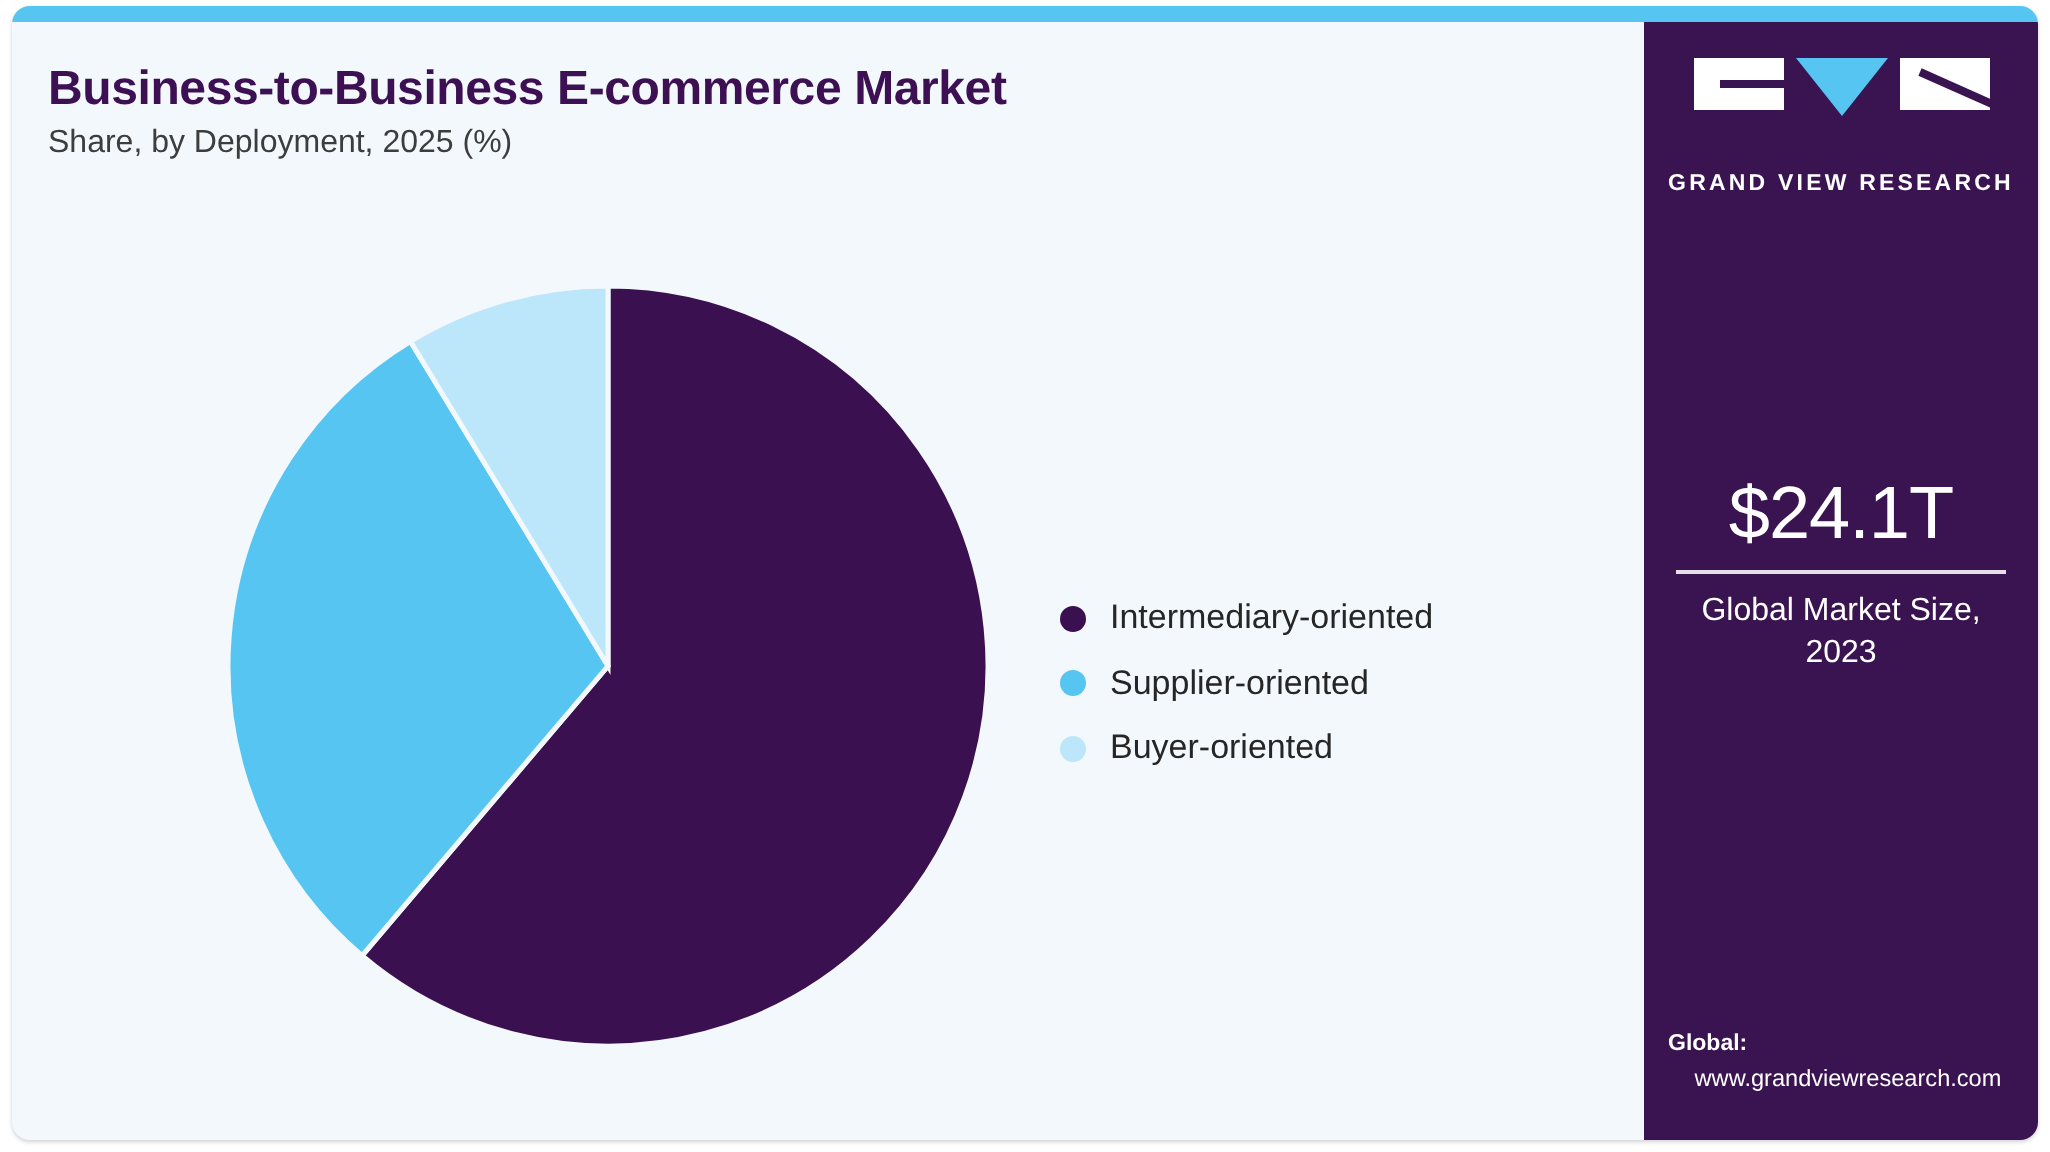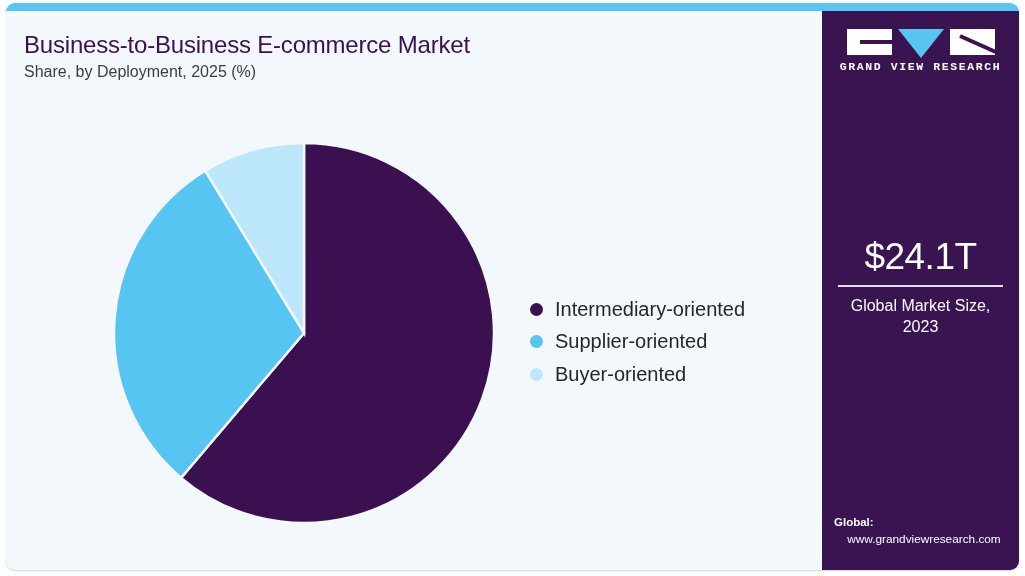--- a/index.html
+++ b/index.html
@@ -42,21 +42,21 @@
     top: 8px;
     width: 816px;
     height: 559px;
   }
 
   .title {
     position: absolute;
     left: 18px;
     top: 20px;
     font-size: 24px;
-    font-weight: normal;
+    font-weight: bold;
     color: #3c1053;
     letter-spacing: -0.2px;
     white-space: nowrap;
   }
   .subtitle {
     position: absolute;
     left: 18px;
     top: 52px;
     font-size: 16px;
     color: #3d3d3d;
@@ -84,21 +84,21 @@
     height: 32.5px;
   }
   .legend-dot {
     width: 13px;
     height: 13px;
     border-radius: 50%;
     flex: 0 0 auto;
   }
   .legend-label {
     margin-left: 12px;
-    font-size: 20px;
+    font-size: 17px;
     color: #262626;
     white-space: nowrap;
   }
 
   
   .side {
     position: absolute;
     right: 0;
     top: 8px;
     width: 197px;
@@ -148,26 +148,25 @@
     transform-origin: left center;
   }
   .logo-v {
     width: 0;
     height: 0;
     border-left: 23px solid transparent;
     border-right: 23px solid transparent;
     border-top: 29px solid #56c5f2;
   }
   .logo-text {
-    margin-top: 1px;
+    margin-top: 27px;
     font-size: 11.5px;
     font-weight: bold;
     letter-spacing: 1.6px;
     color: #ffffff;
-    font-family: Liberation Mono, monospace;
   }
 
   .stat {
     position: absolute;
     left: 12px;
     top: 226px;
     width: 173px;
     text-align: center;
   }
   .stat-value {

